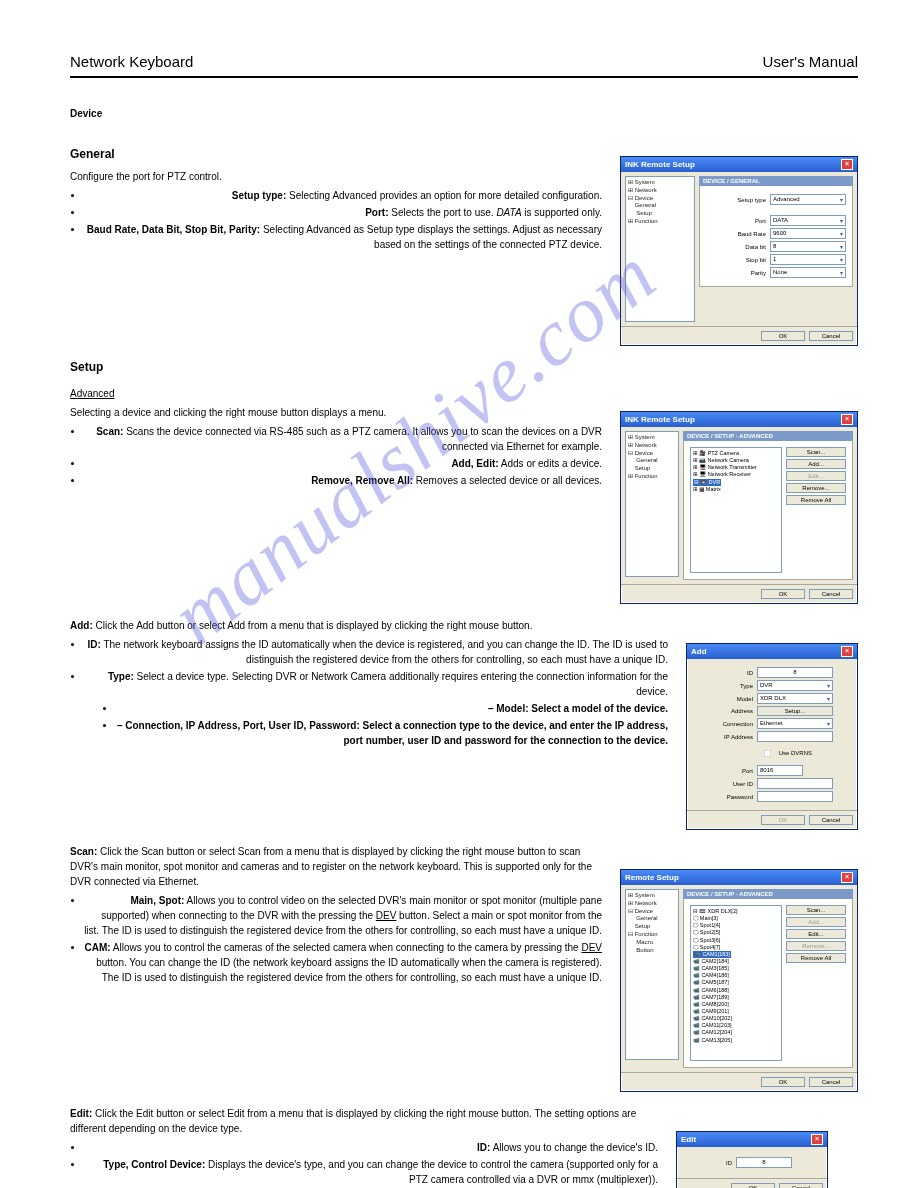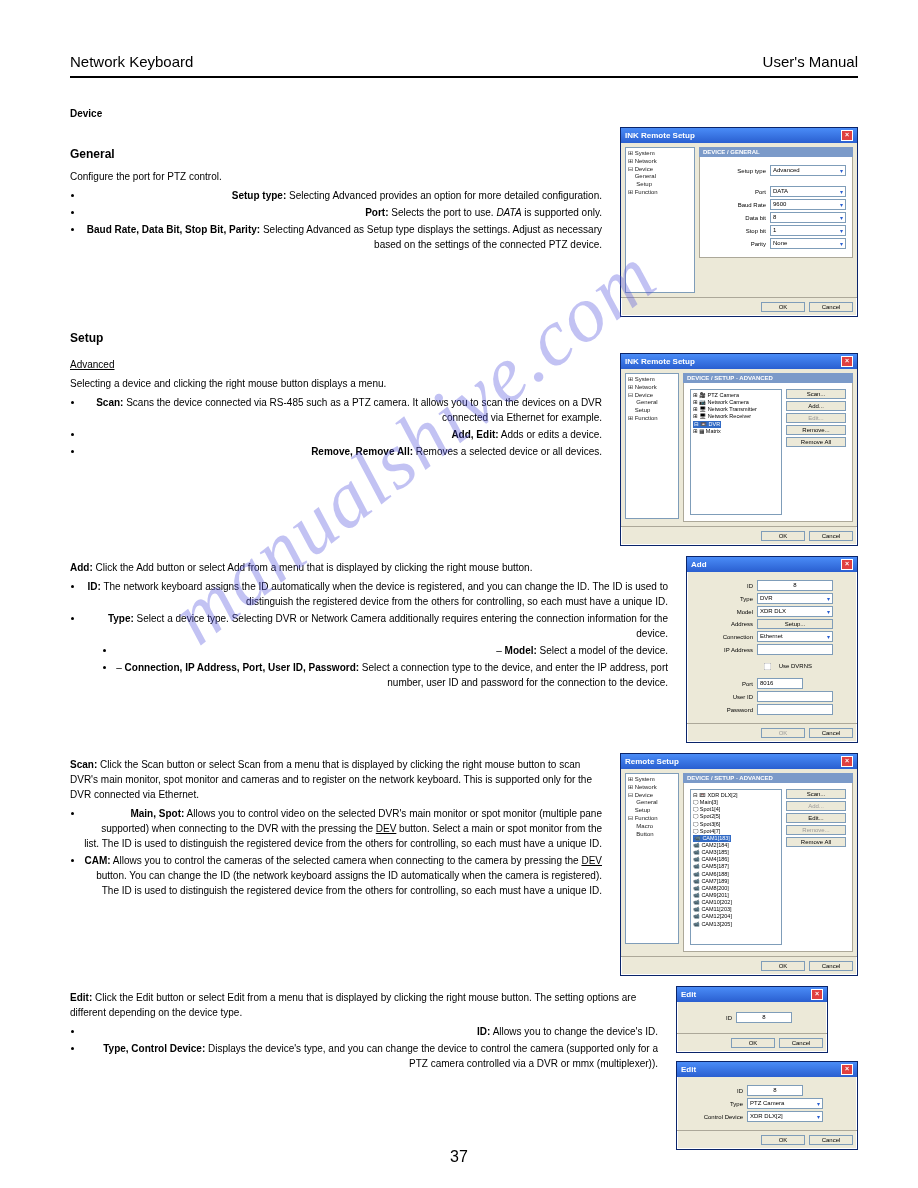--- a/index.html
+++ b/index.html
@@ -39,35 +39,37 @@
     margin: 4px 0 4px 14px;
     padding: 0;
   }
   .body-text li {
     list-style: disc;
     margin: 2px 0;
     text-align: right;
   }
   .body-text .sub {
     margin-left: 32px;
+    font-weight: bold;
   }
   .cols {
     display: flex;
     gap: 18px;
     align-items: flex-start;
   }
   .left-col { flex: 1; min-width: 0; }
   .right-col { flex-shrink: 0; }
 
   
   .win {
     border: 1px solid #0a246a;
     background: #ece9d8;
     font-size: 7px;
     box-shadow: 0 0 0 1px #fff inset;
+    margin-top: 29px;
   }
   .titlebar {
     background: linear-gradient(#4a8cf7, #2a5fd0);
     color: #fff;
     font-size: 8px;
     font-weight: bold;
     padding: 2px 4px;
     display: flex;
     justify-content: space-between;
     align-items: center;

